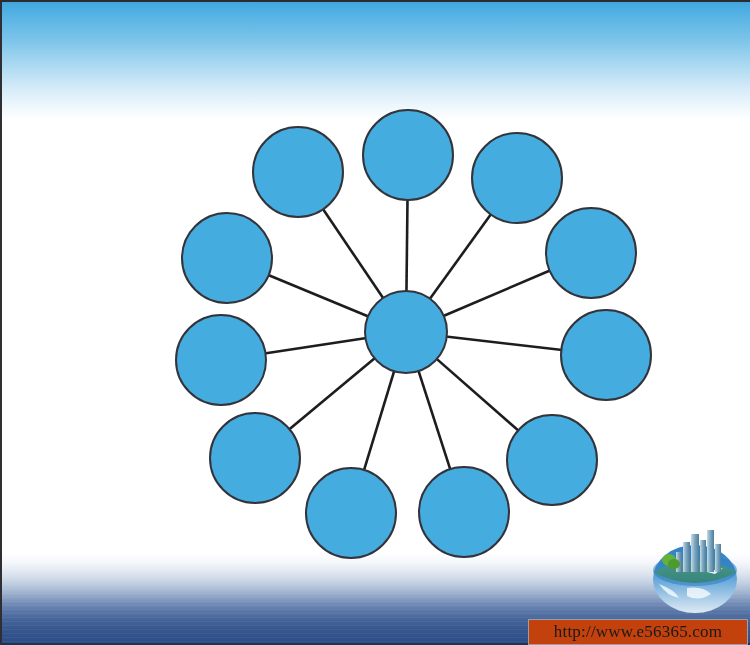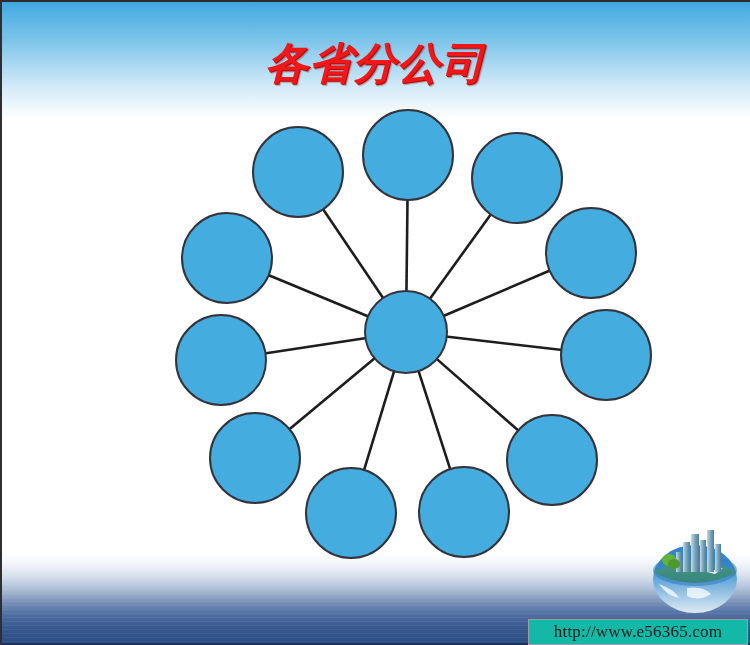--- a/index.html
+++ b/index.html
@@ -116,21 +116,21 @@
     top: 0;
     width: 750px;
     height: 645px;
   }
   .wm-box {
     position: absolute;
     left: 528px;
     top: 619px;
     width: 220px;
     height: 26px;
-    background: #14b8a6;
+    background: #c2410c;
     border: 1px solid #9aa0a8;
     box-sizing: border-box;
     display: flex;
     align-items: center;
     justify-content: center;
   }
   .wm-text {
     color: #1a1a1a;
     font-family: "Liberation Serif", "DejaVu Serif", serif;
     font-size: 17px;
@@ -151,21 +151,20 @@
 <div id="page">
 
   <div class="sky"></div>
   <div class="sea"></div>
   <div class="sea-shimmer"></div>
   <div class="edge-top"></div>
   <div class="edge-left"></div>
   <div class="edge-bottom"></div>
 
   <div class="title-wrap">
-    <span class="title-text">各省分公司</span>
   </div>
 
   <svg class="diagram" viewBox="0 0 750 645" width="750" height="645" xmlns="http://www.w3.org/2000/svg">
     <g id="edges-layer">
         <line x1="406.45194855028086" y1="292.00255330014306" x2="407.502856594691" y2="198.99719136984265" stroke="#1d1d1f" stroke-width="2.6" stroke-linecap="butt"></line>
         <line x1="429.38883850771003" y1="299.55062044876263" x2="491.27227764151894" y2="213.69431750636107" stroke="#1d1d1f" stroke-width="2.6" stroke-linecap="butt"></line>
         <line x1="442.7863400518739" y1="316.29123857244304" x2="550.5350259429388" y2="270.2796375703126" stroke="#1d1d1f" stroke-width="2.6" stroke-linecap="butt"></line>
         <line x1="445.7380949267614" y1="336.5698809165776" x2="562.2880955805624" y2="349.97313099176466" stroke="#1d1d1f" stroke-width="2.6" stroke-linecap="butt"></line>
         <line x1="436.0775302332769" y1="358.36934157437975" x2="518.9147167433954" y2="430.9937242681823" stroke="#1d1d1f" stroke-width="2.6" stroke-linecap="butt"></line>
         <line x1="418.2677506981349" y1="370.07232975283245" x2="450.5054742320516" y2="470.1204372718843" stroke="#1d1d1f" stroke-width="2.6" stroke-linecap="butt"></line>

